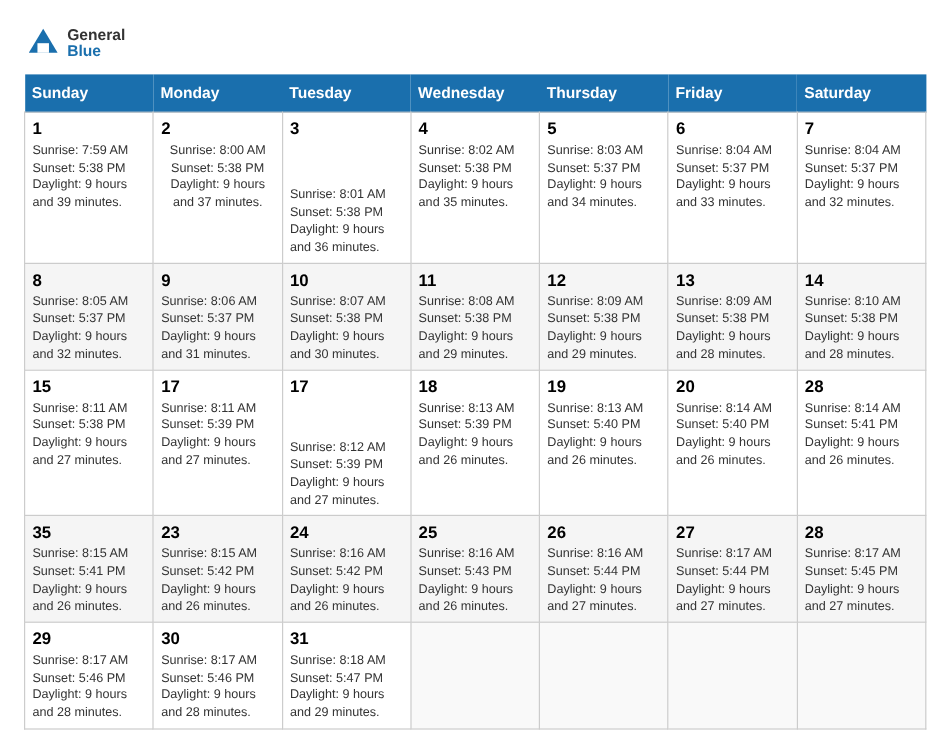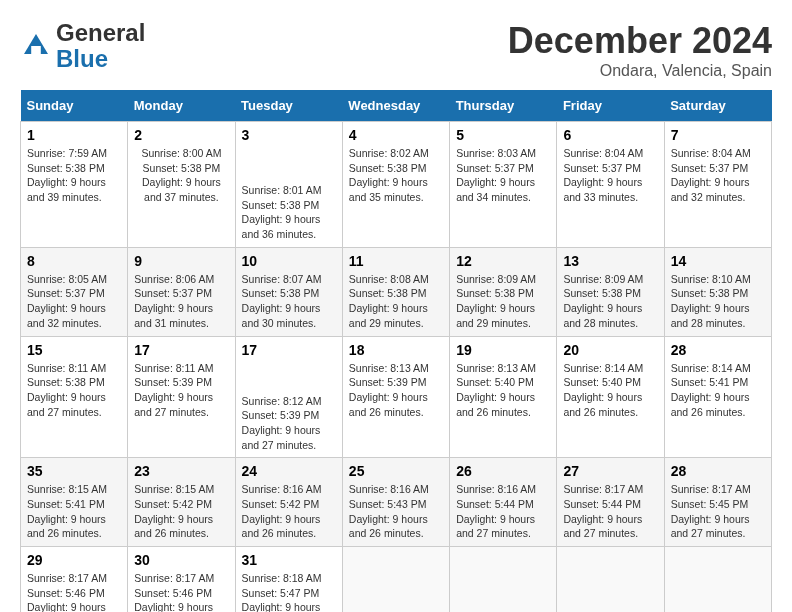--- a/index.html
+++ b/index.html
@@ -15,21 +15,21 @@
       justify-content: space-between;
       align-items: flex-start;
       margin-bottom: 10px;
     }
     .logo {
       display: flex;
       align-items: center;
       gap: 4px;
     }
     .logo-text {
-      font-size: 24px;
+      font-size: 13px;
       font-weight: bold;
       line-height: 1.1;
     }
     .logo-general { color: #333; }
     .logo-blue { color: #1a6fad; }
     .logo-icon {
       width: 32px;
       height: 32px;
     }
     .title-block {
@@ -92,24 +92,20 @@
   <div class="logo">
     <svg class="logo-icon" viewBox="0 0 40 40" xmlns="http://www.w3.org/2000/svg">
       <polygon points="20,5 35,30 5,30" fill="#1a6fad"></polygon>
       <rect x="14" y="20" width="12" height="10" fill="#fff"></rect>
     </svg>
     <div class="logo-text">
       <span class="logo-general">General</span><br>
       <span class="logo-blue">Blue</span>
     </div>
   </div>
-  <div class="title-block">
-    <div class="month-title">December 2024</div>
-    <div class="location">Ondara, Valencia, Spain</div>
-  </div>
 </div>
 
 <table>
   <thead>
     <tr>
     <th>Sunday</th>
         <th>Monday</th>
         <th>Tuesday</th>
         <th>Wednesday</th>
         <th>Thursday</th>

